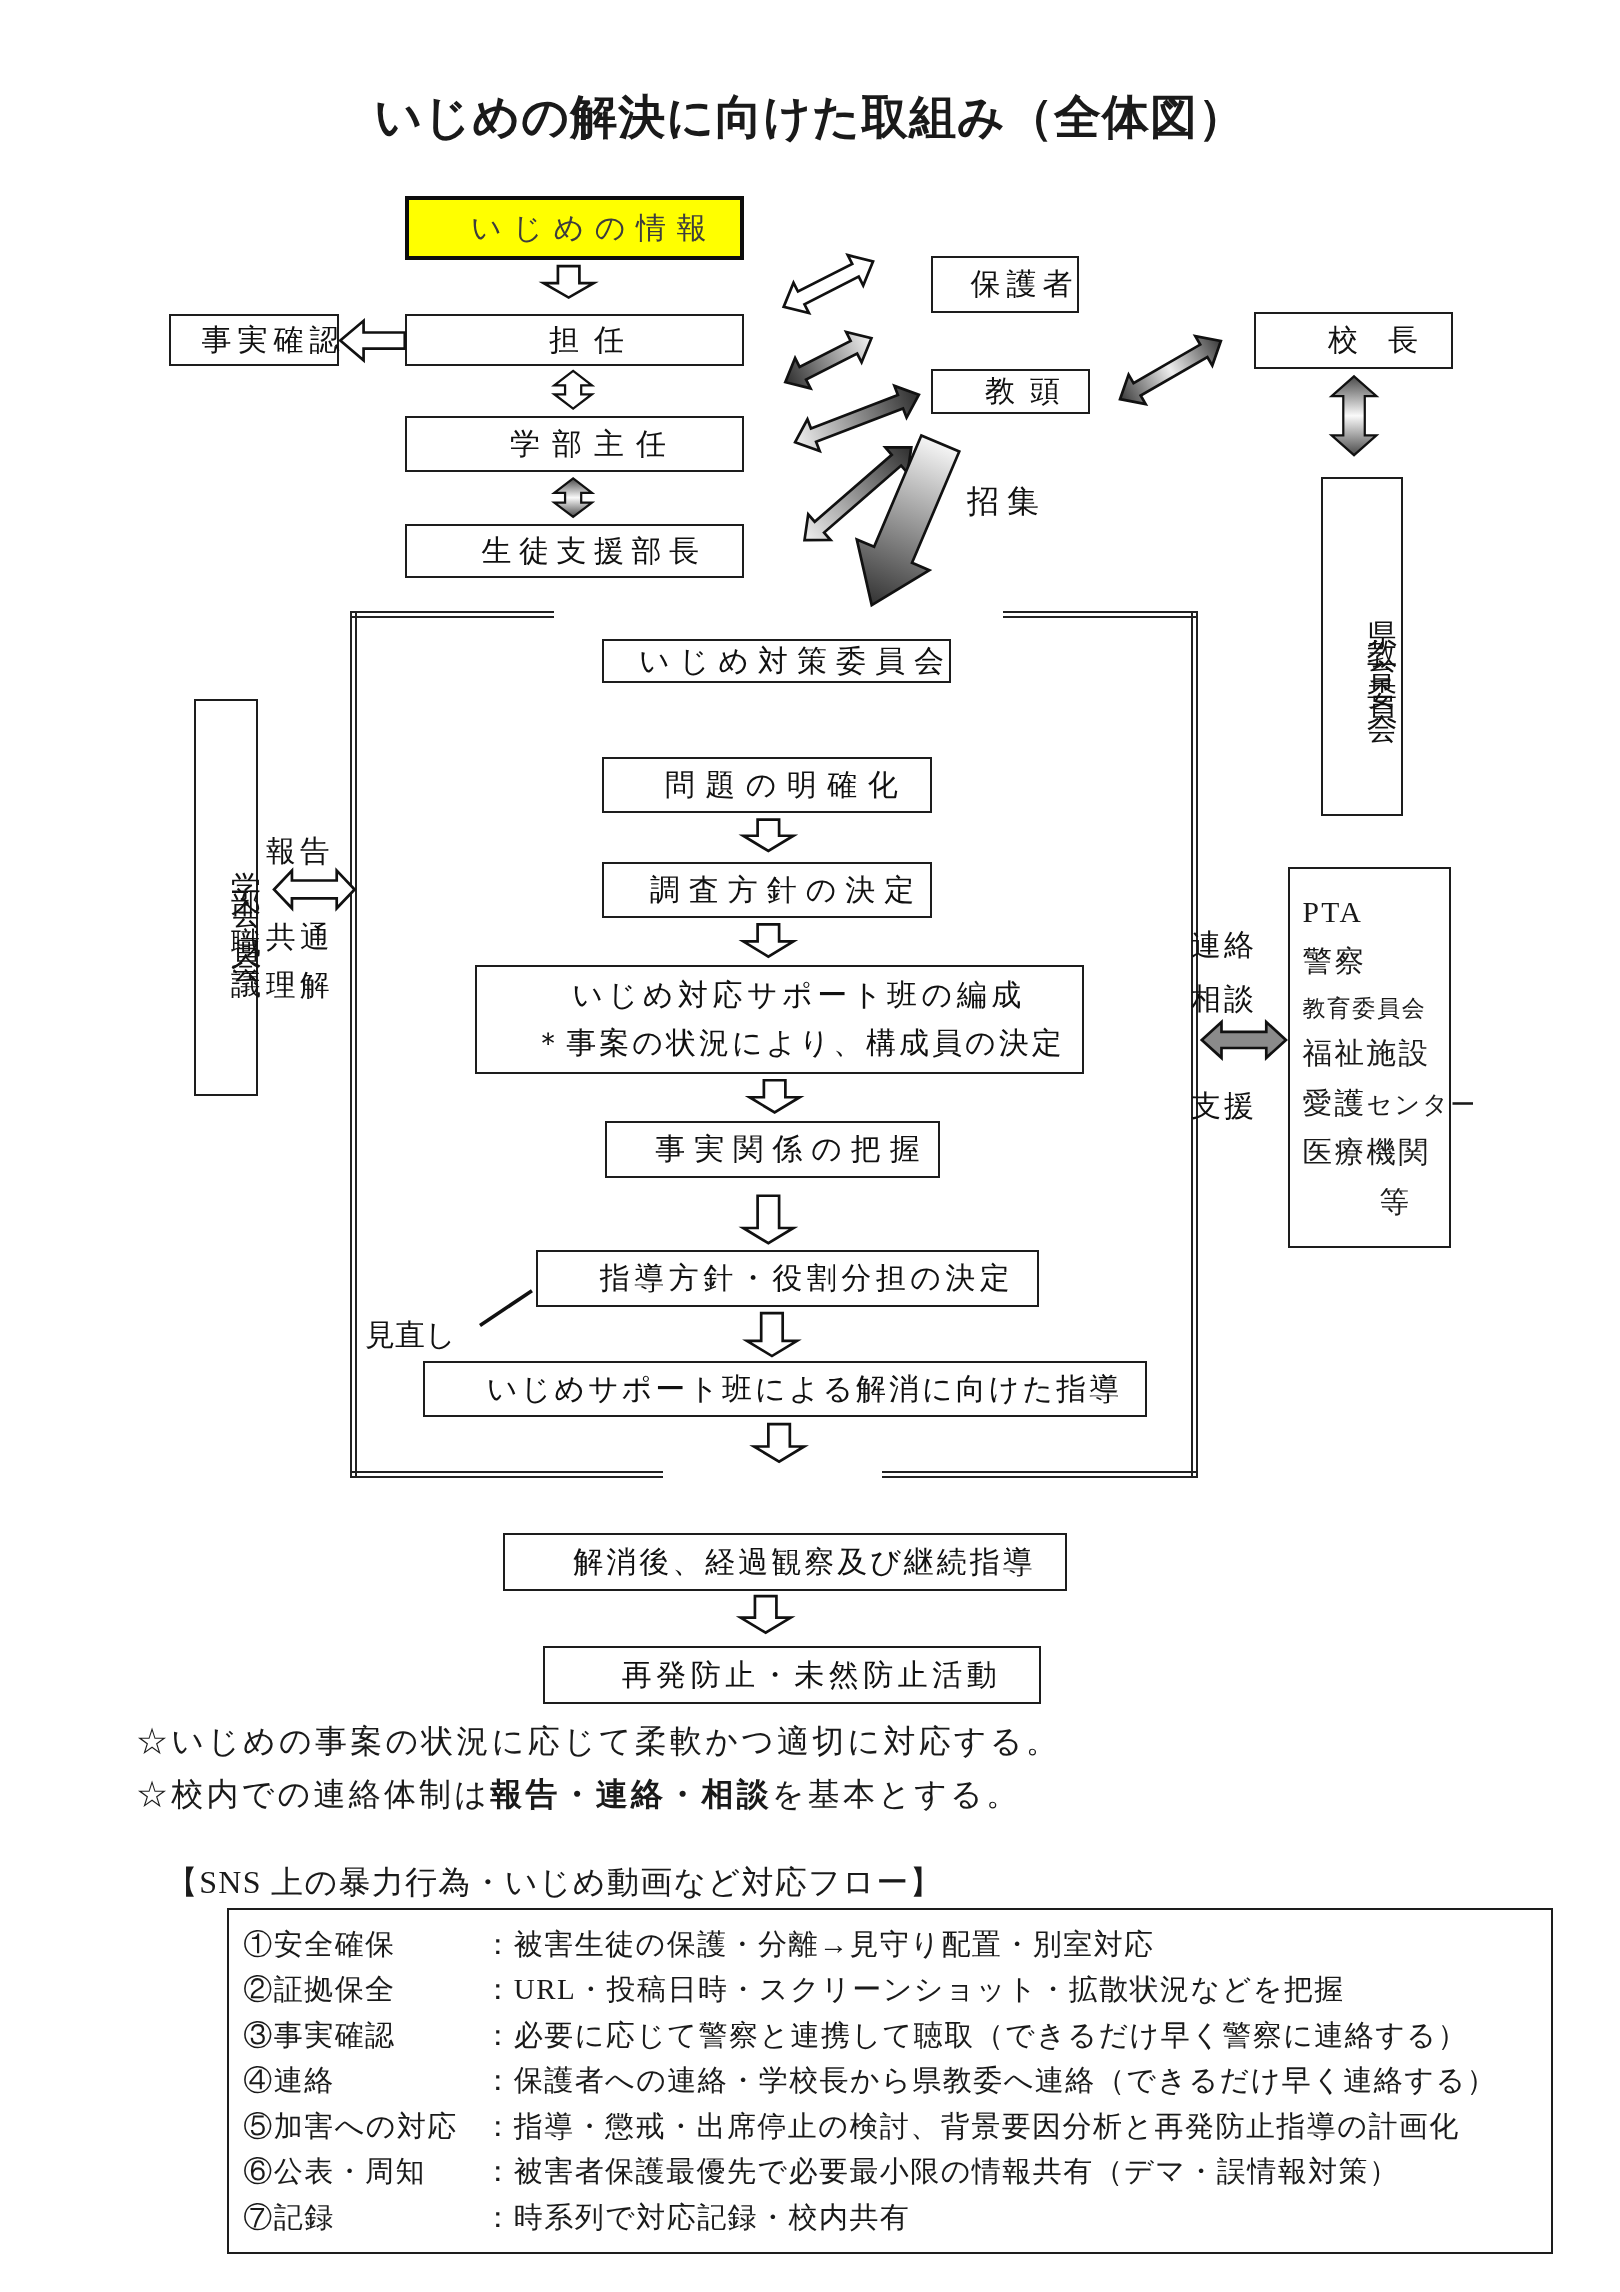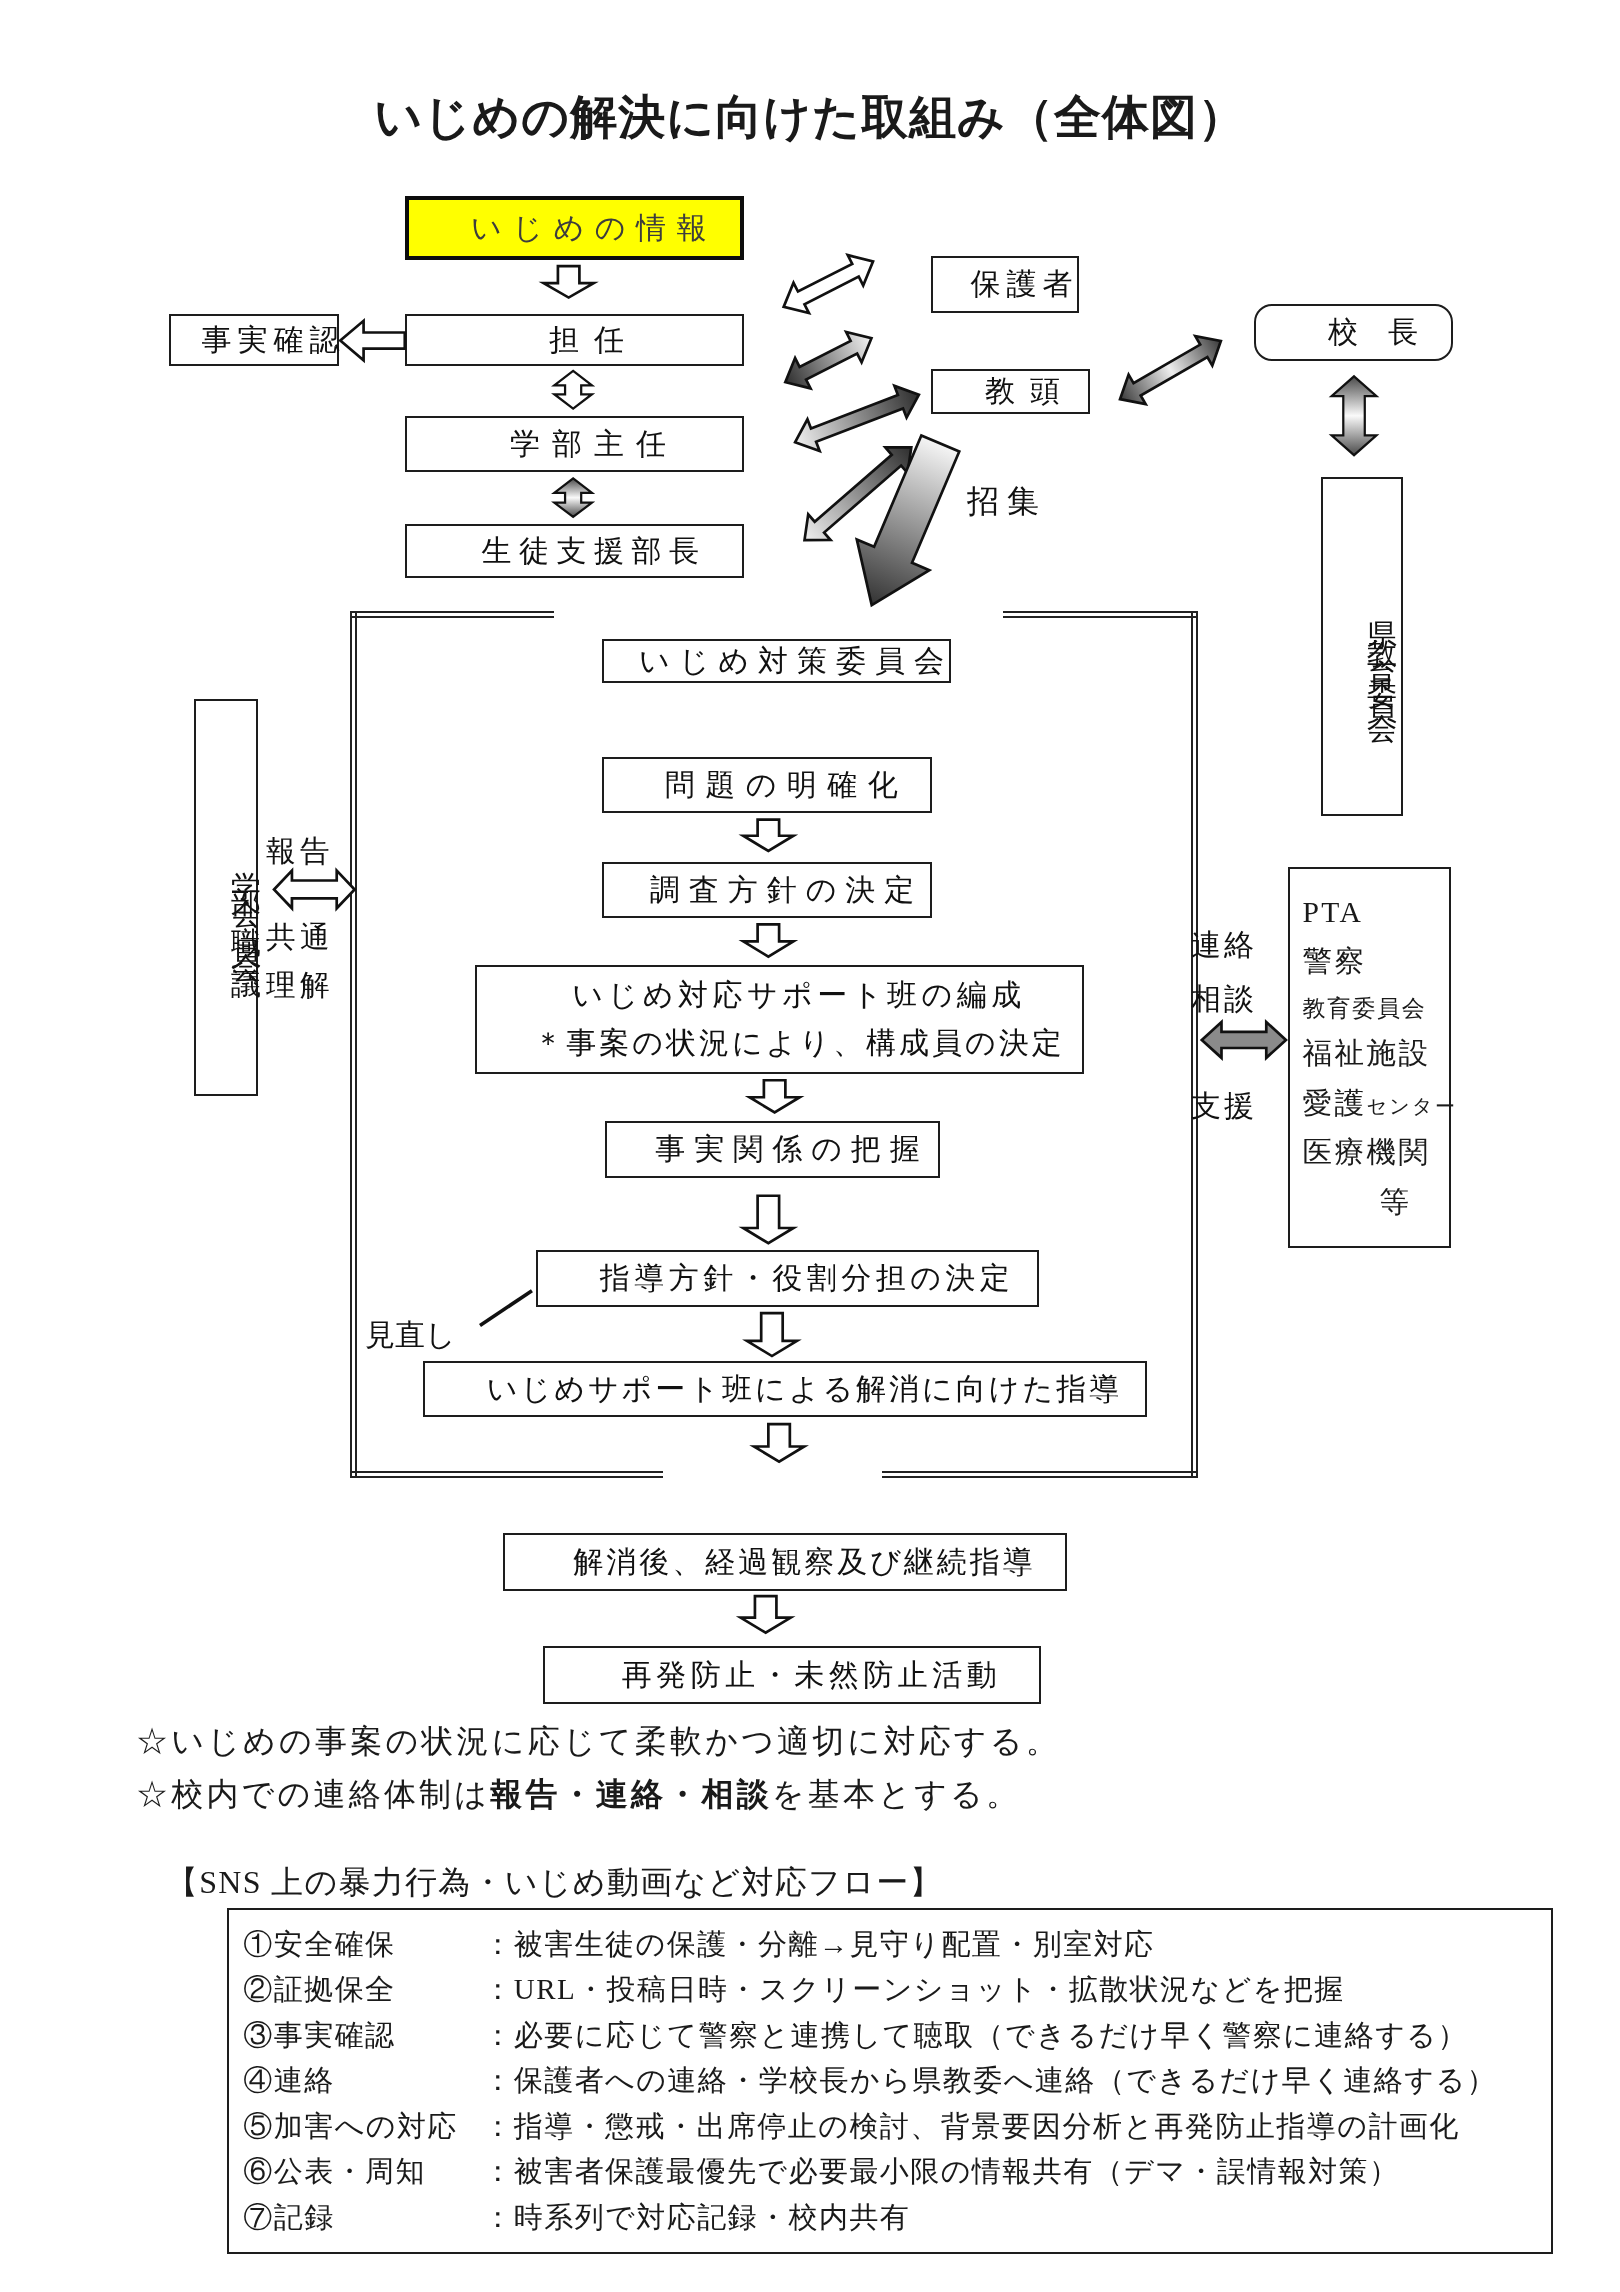--- a/index.html
+++ b/index.html
@@ -23,21 +23,21 @@
   #snsbox{position:absolute;left:227px;top:1908px;width:1326px;height:346px;box-sizing:border-box;
           border:2.7px solid #1d1d1d;display:flex;flex-direction:column;justify-content:space-evenly;
           padding:9px 12.5px 9px 14.3px;z-index:2;}
   .snsrow{display:flex;font-size:29px;letter-spacing:.05em;white-space:nowrap;align-items:flex-start;}
   .snslabel{width:240px;flex:0 0 240px;}
   #ptabox{position:absolute;left:1288px;top:867px;width:163px;height:381px;box-sizing:border-box;
           border:2.7px solid #1d1d1d;background:#fff;display:flex;flex-direction:column;
           justify-content:space-evenly;padding:9px 0 9px 12.5px;z-index:2;}
   .ptarow{font-size:29.6px;letter-spacing:.08em;white-space:nowrap;line-height:1;}
   .small{font-size:23px;}
-  .xsmall{font-size:20px;}
+  .xsmall{font-size:25px;}
 </style>
 </head>
 <body>
 
 <div id="page">
 
   <div id="title">いじめの解決に向けた取組み（全体図）</div>
 
   <div class="dline dv" style="left:350px;top:611px;height:867px;"></div>
   <div class="dline dv" style="left:1191px;top:611px;height:867px;"></div>
@@ -53,21 +53,21 @@
   <div class="box ls5" style="left:405px;top:314px;width:339px;height:52px;">担任</div>
 
   <div class="box ls4" style="left:405px;top:416px;width:339px;height:56px;">学部主任</div>
 
   <div class="box ls25" style="left:405px;top:524px;width:339px;height:54px;">生徒支援部長</div>
 
   <div class="box ls2" style="left:931px;top:256px;width:148px;height:57px;">保護者</div>
 
   <div class="box ls5" style="left:931px;top:369px;width:159px;height:45px;">教頭</div>
 
-  <div class="box" style="left:1254px;top:304px;width:199px;height:57px;border-radius:18px;">校　長</div>
+  <div class="box" style="left:1254px;top:312px;width:199px;height:57px;">校　長</div>
 
   <div class="lbl ls25" style="left:967px;top:484px;font-size:32px;">招集</div>
 
   <div class="box vtext" style="left:1321px;top:477px;width:82px;height:339px;letter-spacing:.62em;padding-top:12.5px;">県教育委員会</div>
 
   <div class="box vtext" style="left:194px;top:699px;width:64px;height:397px;letter-spacing:.45em;padding-top:9px;">学部会・職員会議</div>
 
   <div class="lbl ls15" style="left:266px;top:835px;font-size:29.6px;">報告</div>
   <div class="lbl ls15" style="left:266px;top:921px;font-size:29.6px;">共通</div>
   <div class="lbl ls15" style="left:266px;top:969px;font-size:29.6px;">理解</div>

